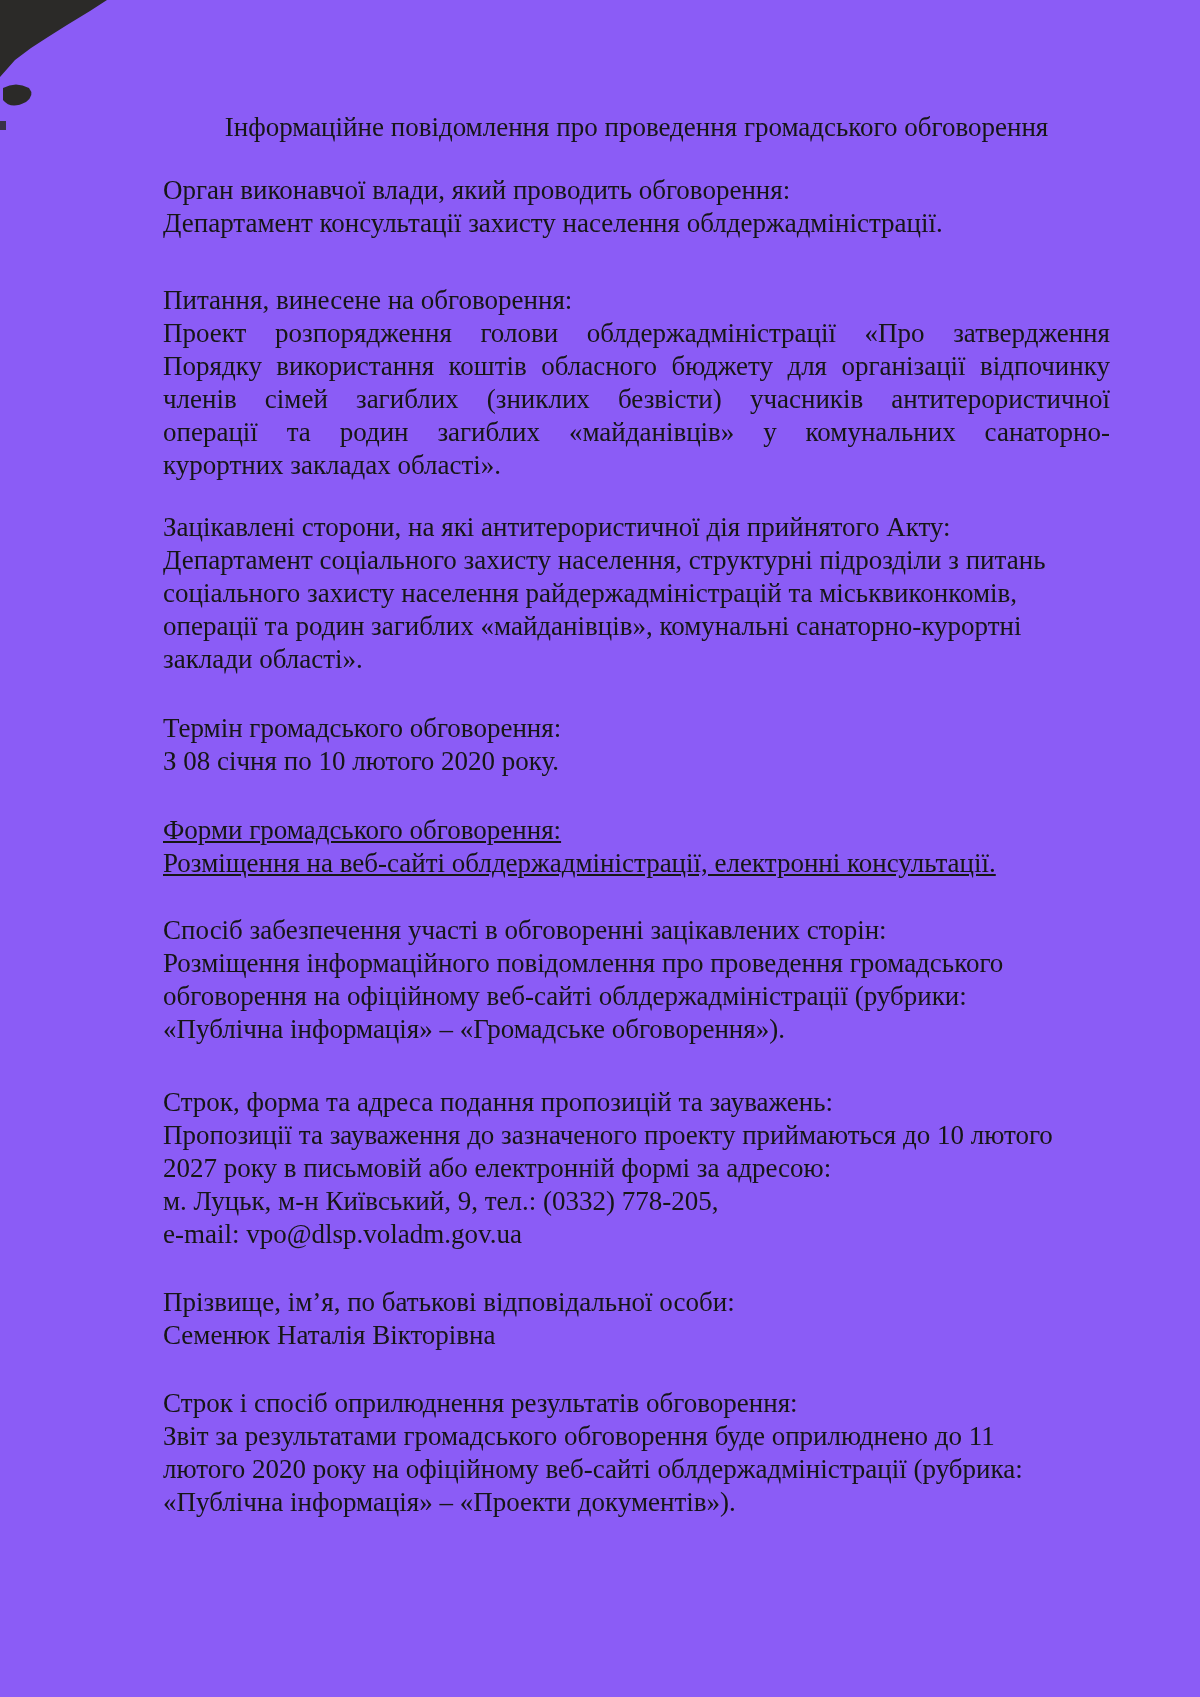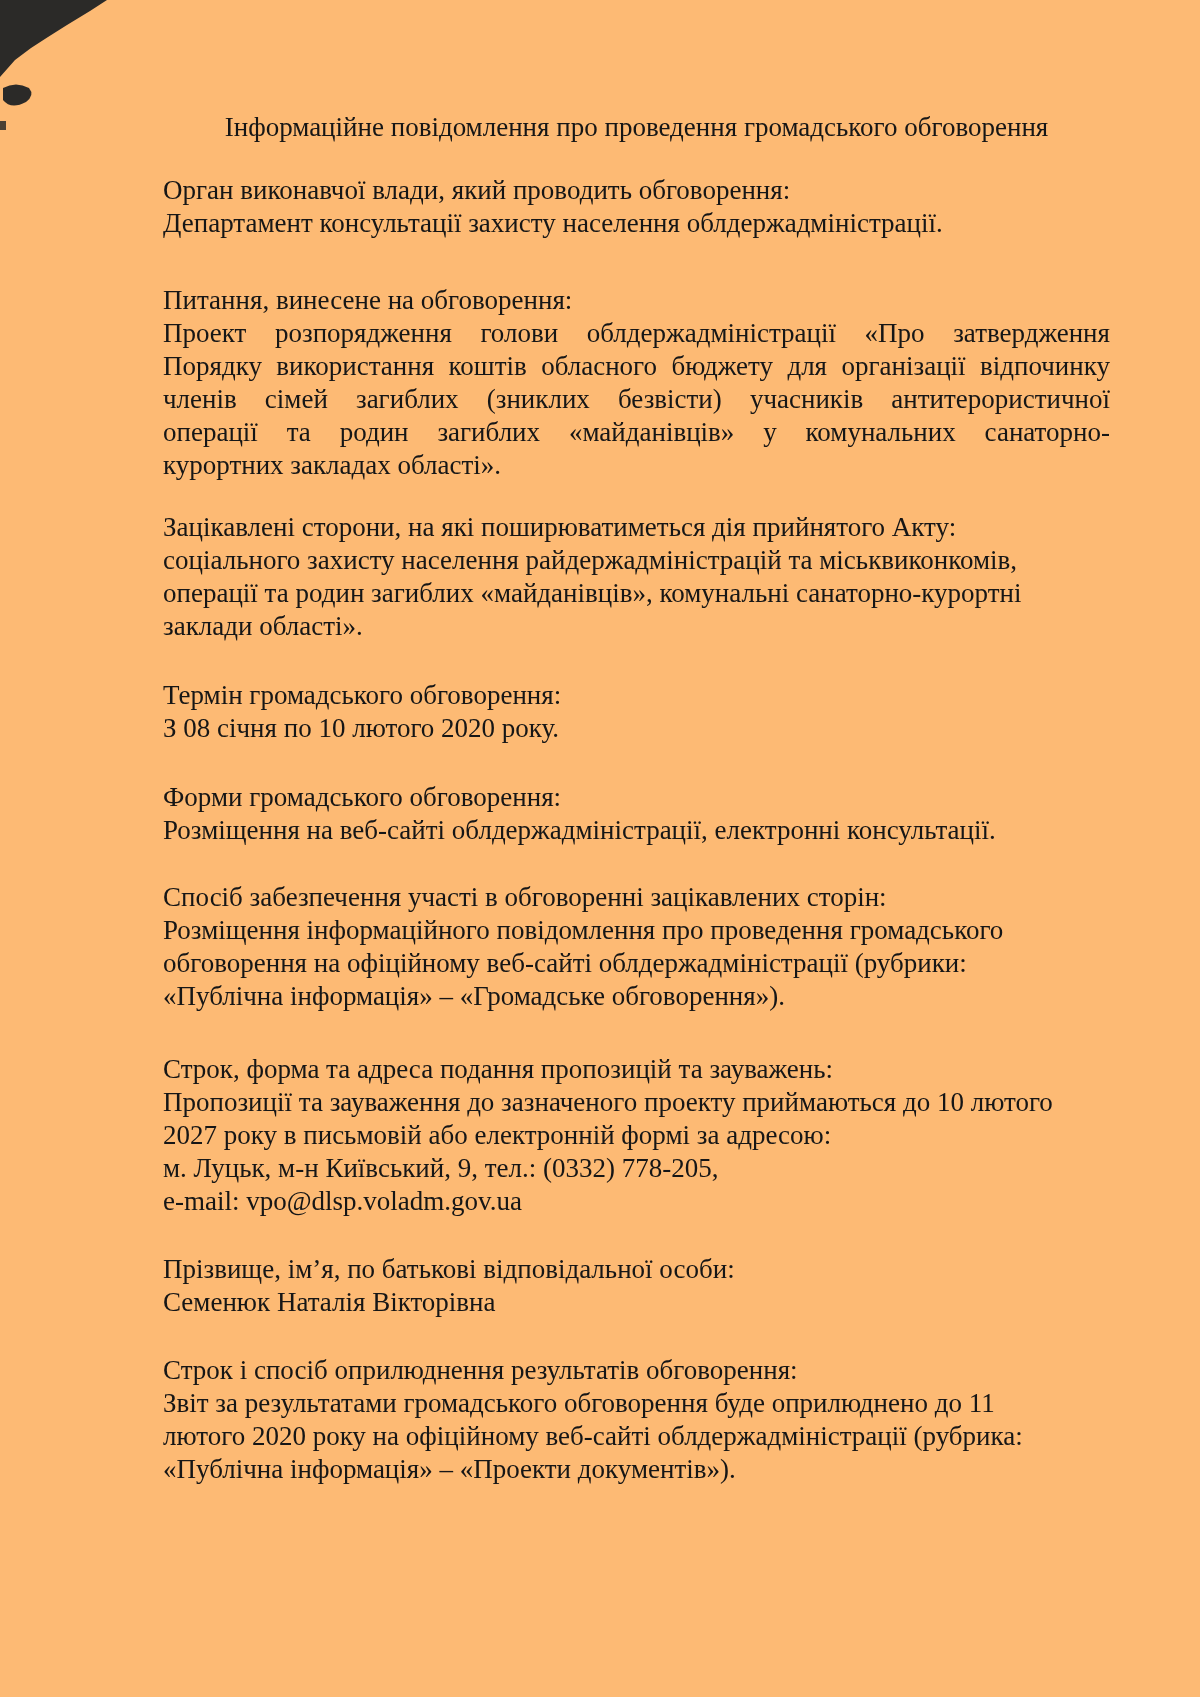--- a/index.html
+++ b/index.html
@@ -1,20 +1,20 @@
 <!DOCTYPE html>
 <html lang="uk"><head>
 <meta charset="utf-8">
 <style>
   html, body { margin: 0; padding: 0; background: #ffffff; }
   .page {
     position: relative;
     width: 1200px;
     height: 1697px;
-    background: #fdba74;
+    background: #8b5cf6;
     overflow: hidden;
     font-family: "Liberation Serif", "DejaVu Serif", serif;
     color: #161616;
   }
   .corner-artifact {
     position: absolute;
     top: 0; left: 0;
     pointer-events: none;
   }
   .content {
@@ -25,21 +25,21 @@
     font-size: 27px;
     line-height: 33px;
     font-weight: 400;
   }
   .title { text-align: center; white-space: nowrap; }
   .sec { margin-top: 35px; }
   .s0 { margin-top: 30px; }
   .s1 { margin-top: 44px; }
   .s2 { margin-top: 29px; }
   .s3 { margin-top: 36px; }
-  .s4 { margin-top: 36px; }
+  .s4 { margin-top: 36px; text-decoration: underline; }
   .s5 { margin-top: 34px; }
   .s6 { margin-top: 40px; }
   .s7 { margin-top: 35px; }
   .s8 { margin-top: 35px; }
   .line { white-space: nowrap; }
   .jline { text-align: justify; text-align-last: justify; }
 </style>
 </head>
 <body>
 
@@ -63,21 +63,22 @@
     <div class="sec s1">
       <div class="line">Питання, винесене на обговорення:</div>
       <div class="jline">Проект розпорядження голови облдержадміністрації «Про затвердження</div>
       <div class="jline">Порядку використання коштів обласного бюджету для організації відпочинку</div>
       <div class="jline">членів сімей загиблих (зниклих безвісти) учасників антитерористичної</div>
       <div class="jline">операції та родин загиблих «майданівців» у комунальних санаторно-</div>
       <div class="line">курортних закладах області».</div>
     </div>
 
     <div class="sec s2">
-      <div class="line">Зацікавлені сторони, на які поширюватиметься дія прийнятого Акту:</div>
+      <div class="line">Зацікавлені сторони, на які антитерористичної дія прийнятого Акту:</div>
+      <div class="line">Департамент соціального захисту населення, структурні підрозділи з питань</div>
       <div class="line">соціального захисту населення райдержадміністрацій та міськвиконкомів,</div>
       <div class="line">операції та родин загиблих «майданівців», комунальні санаторно-курортні</div>
       <div class="line">заклади області».</div>
     </div>
 
     <div class="sec s3">
       <div class="line">Термін громадського обговорення:</div>
       <div class="line">З 08 січня по 10 лютого 2020 року.</div>
     </div>
 

